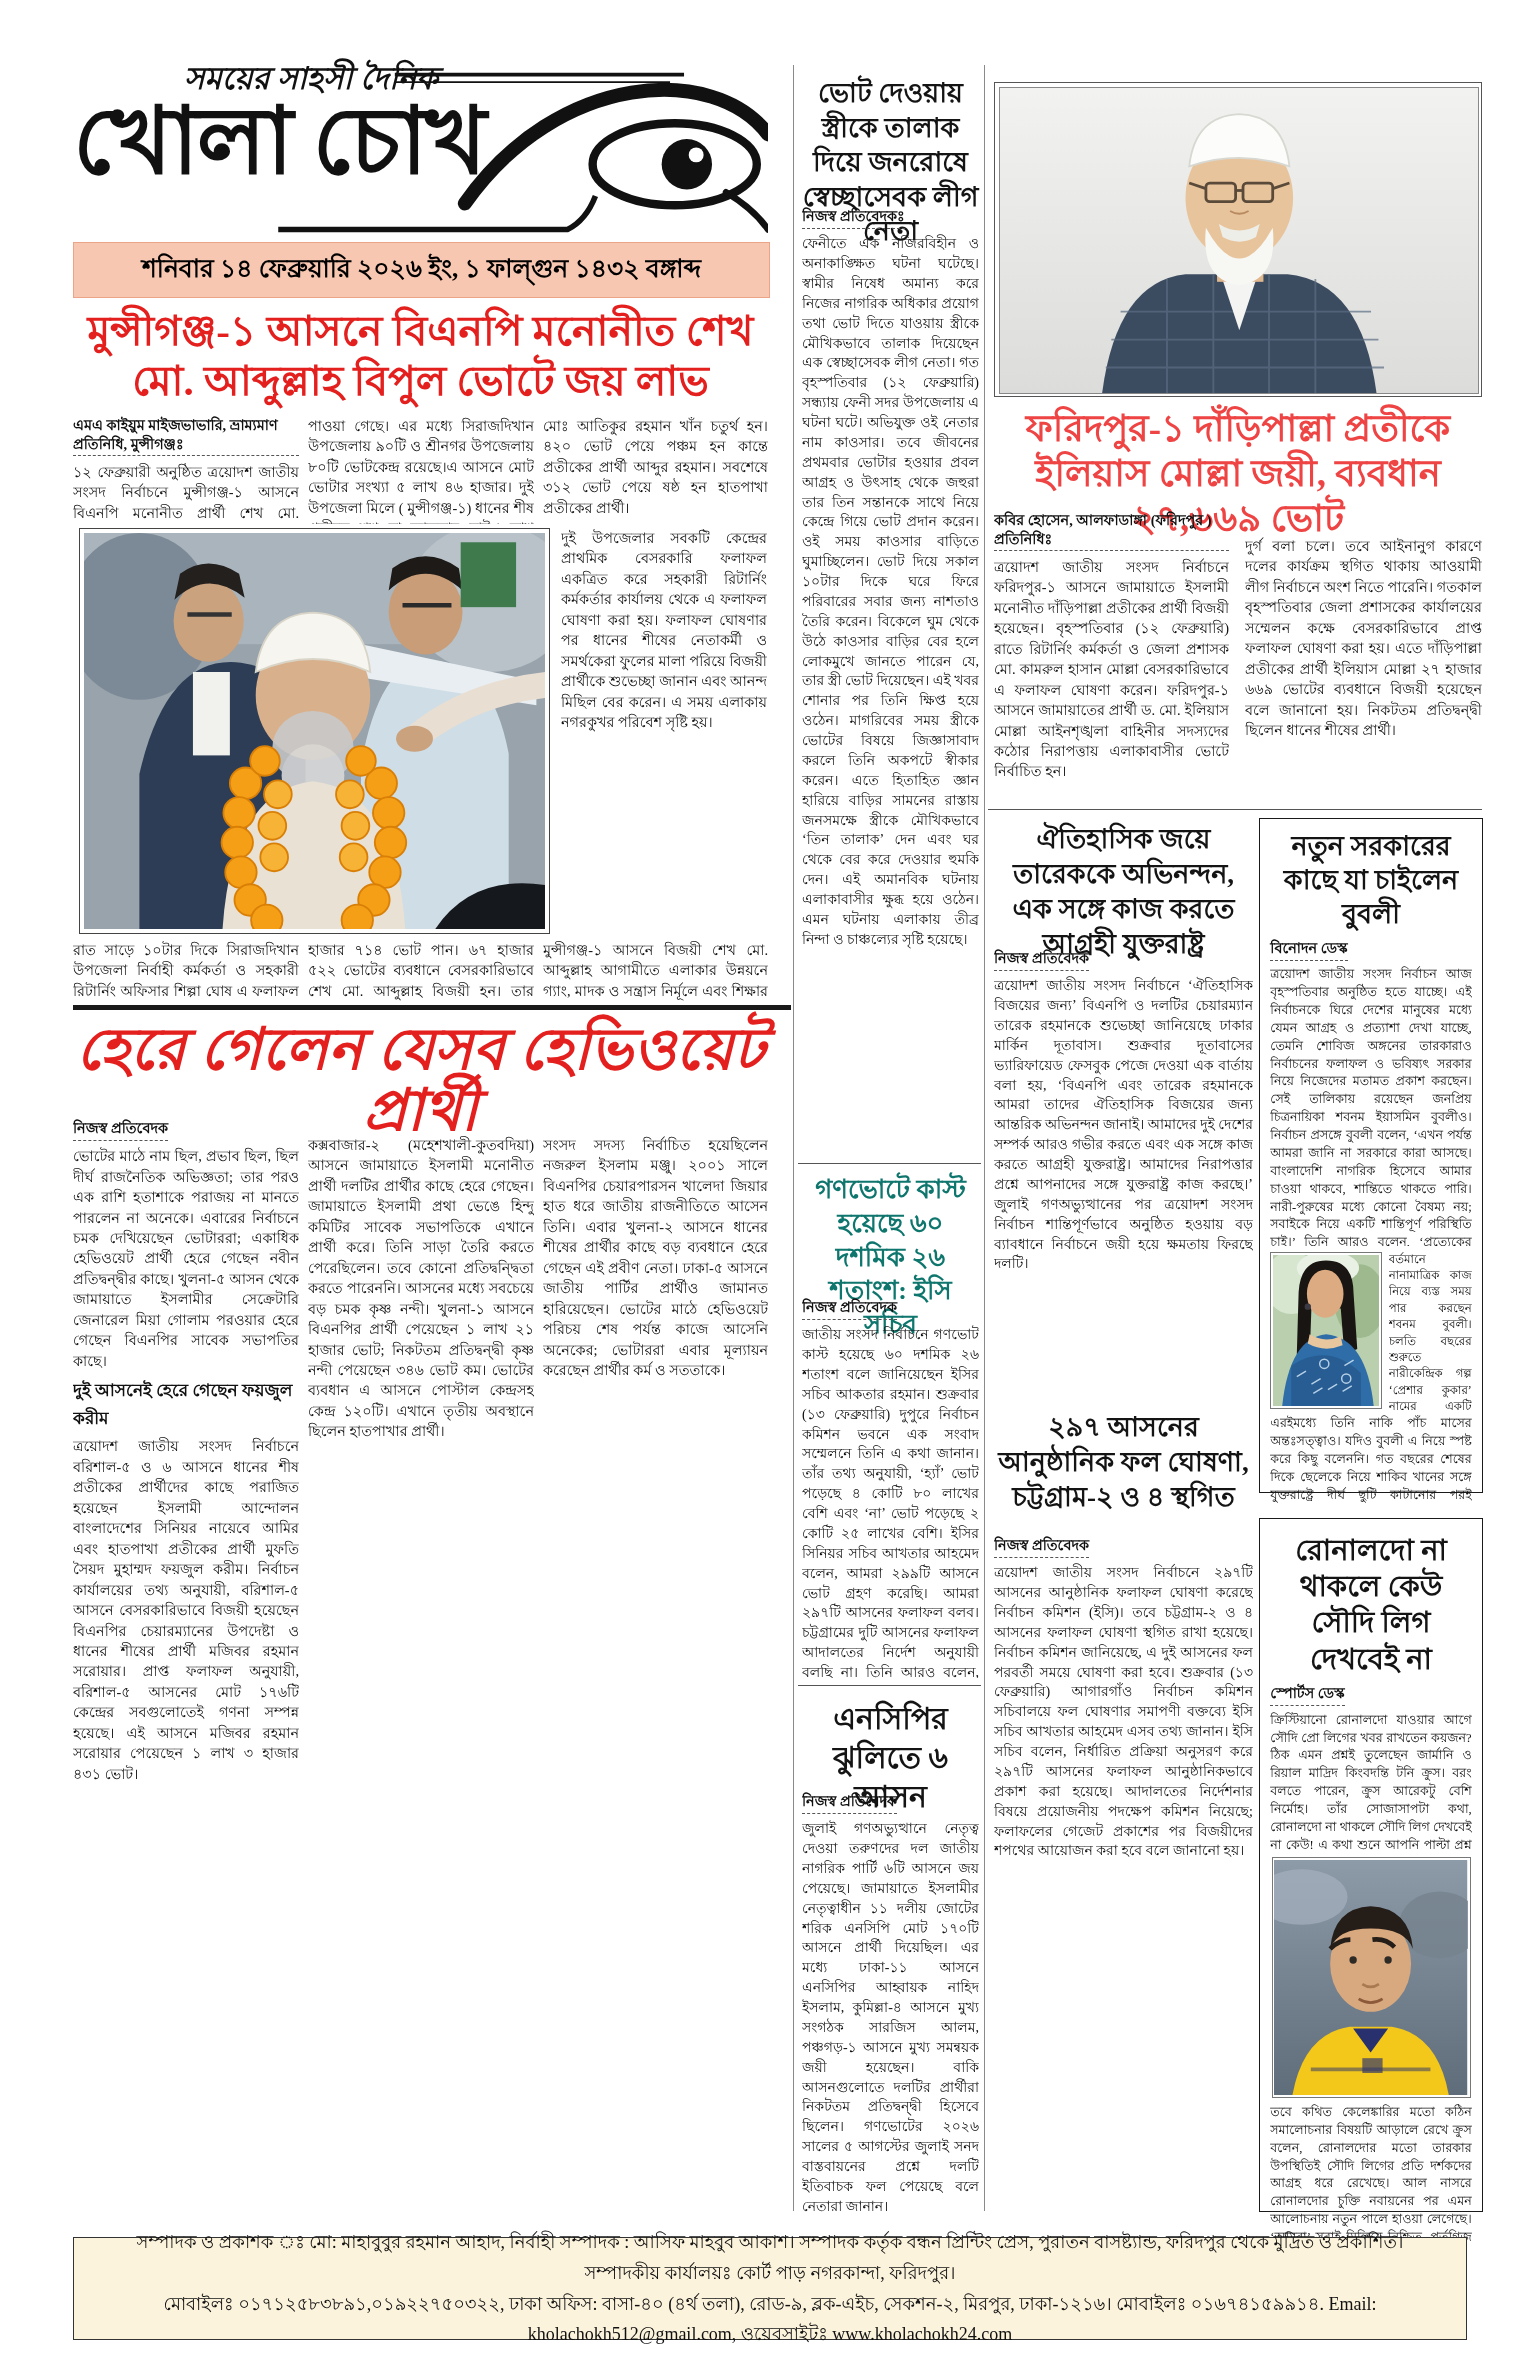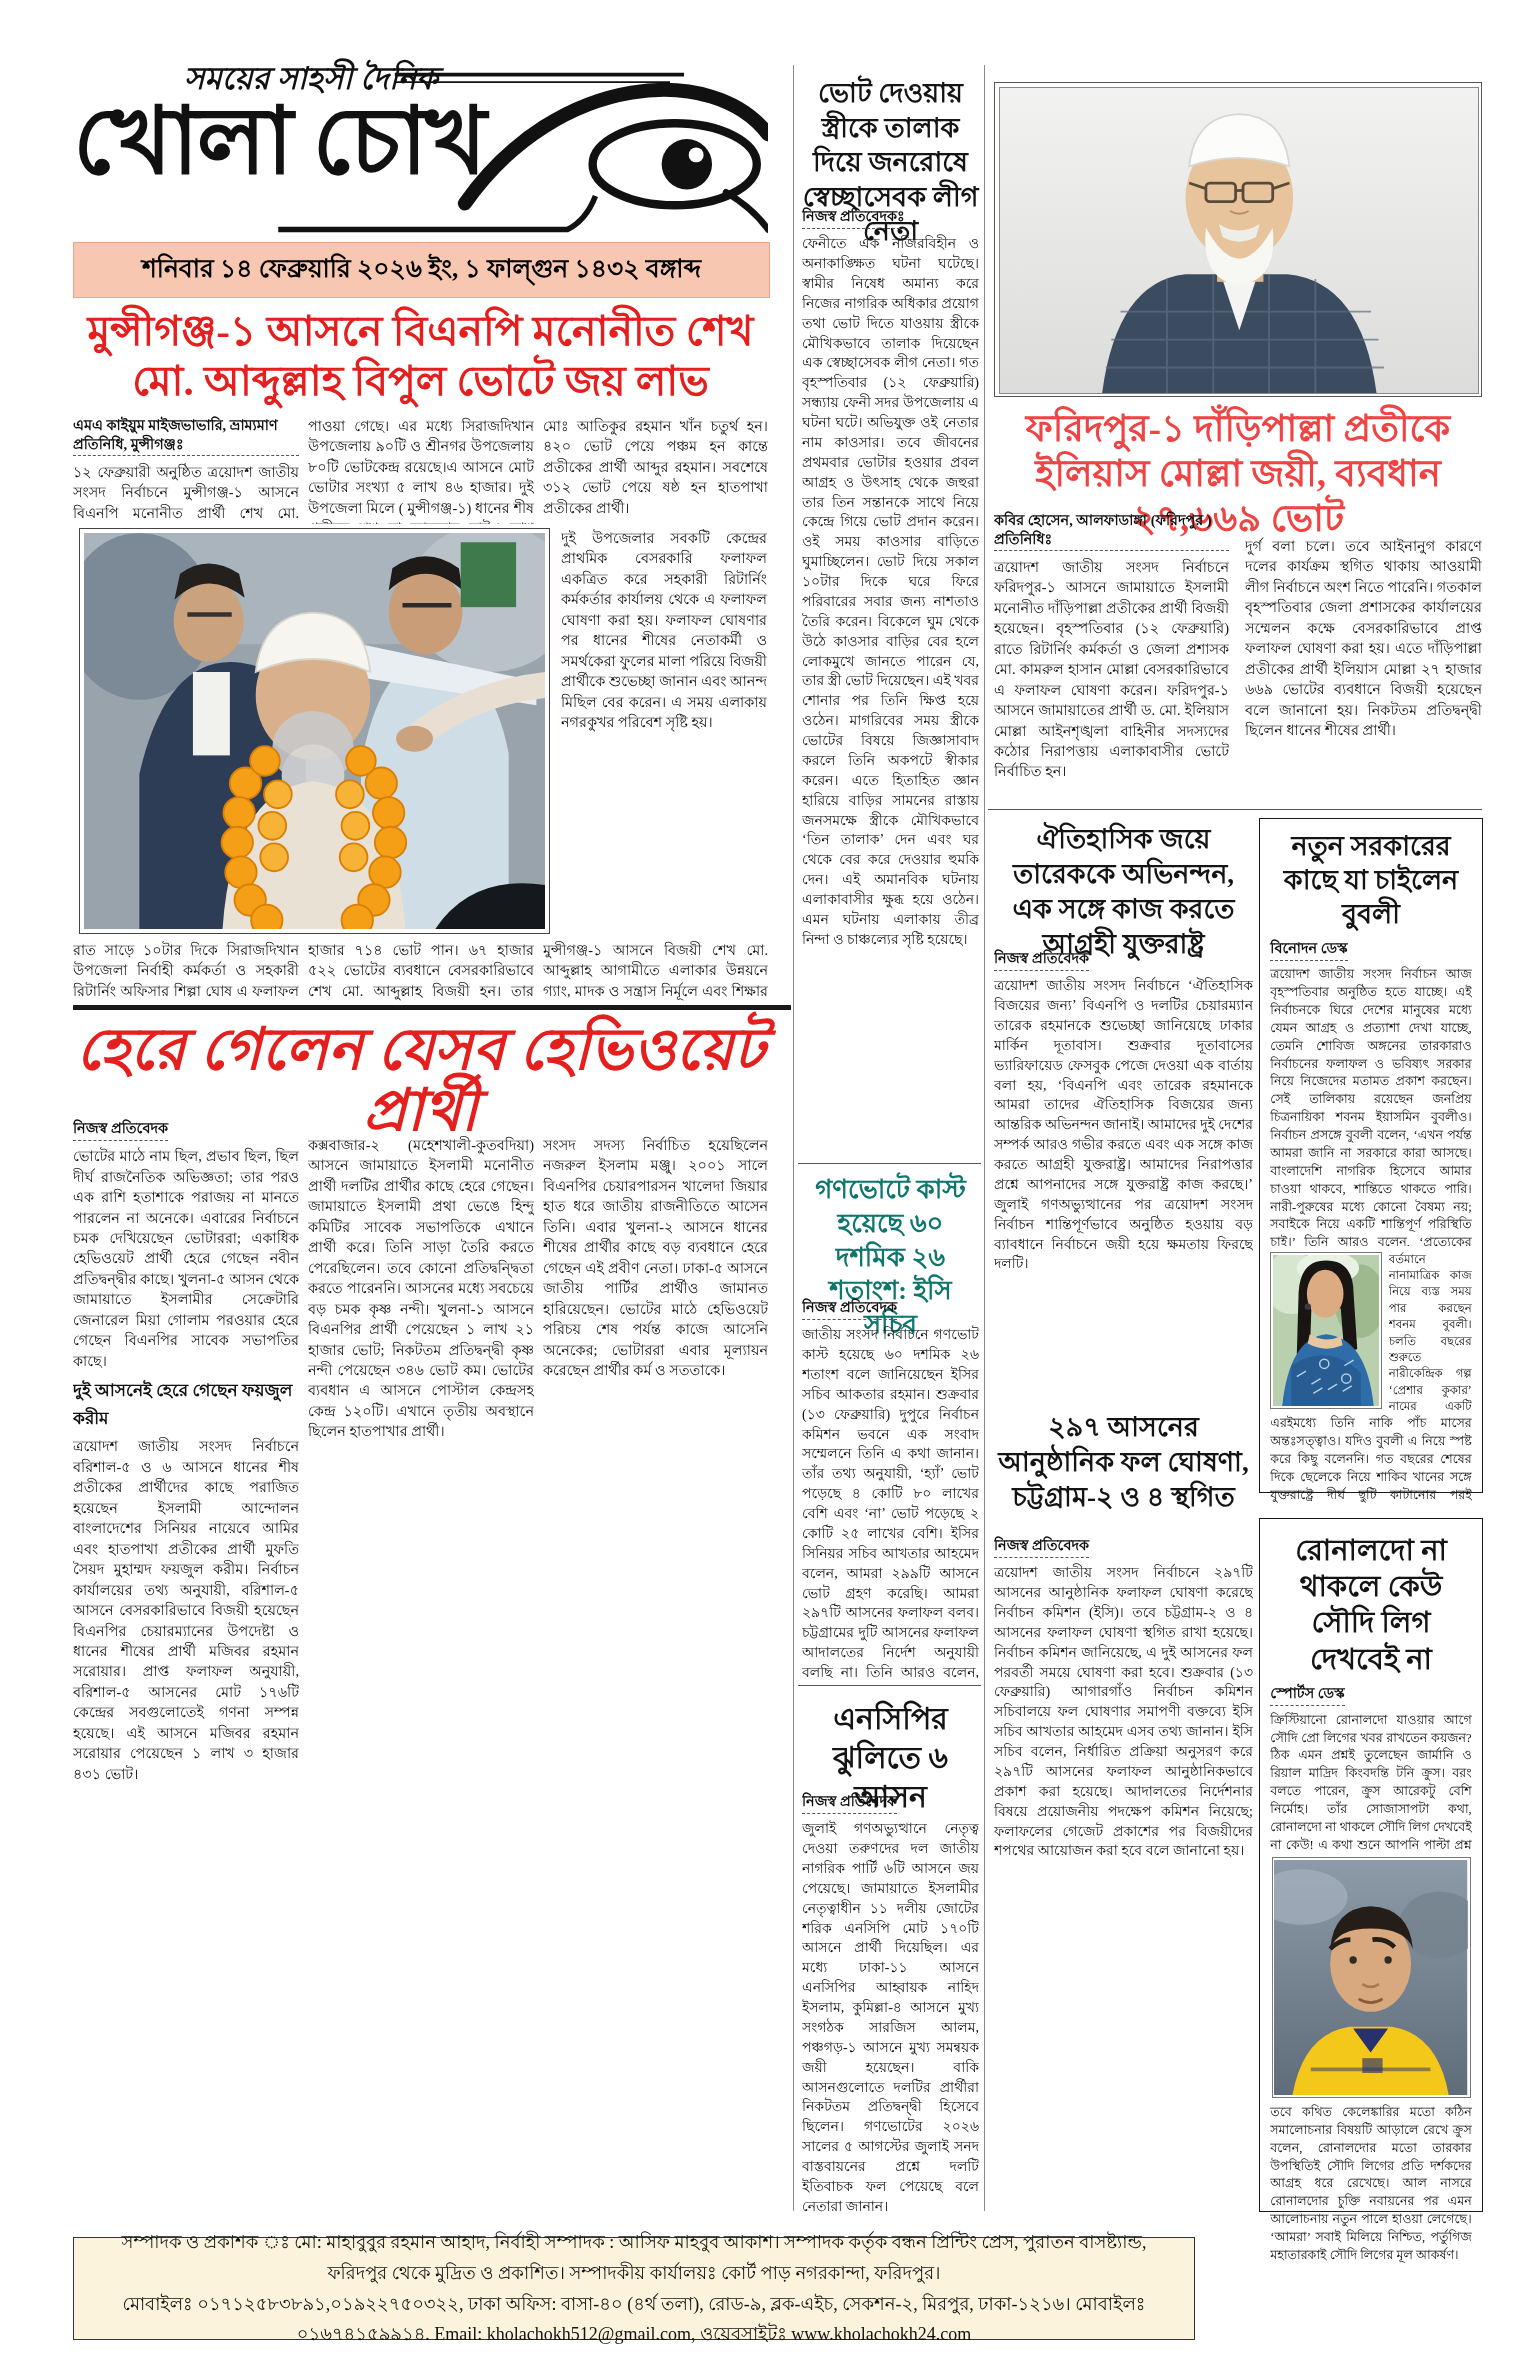--- a/index.html
+++ b/index.html
@@ -287,20 +287,20 @@
 
         <path d="M 20 254 q 12 -66 62 -74 l 46 0 q 50 8 62 74 z" fill="#f3c81b"></path>
         <path d="M 86 182 l 38 0 l -19 26 z" fill="#28306e"></path>
         <path d="M 40 226 l 130 0" stroke="#28306e" stroke-width="4" opacity="0.5"></path>
         <rect x="96" y="214" width="22" height="16" fill="#28306e" opacity="0.65"></rect>
       </svg>
     </div>
     <div class="just body-xs" style="height:196px;overflow:hidden;">তবে কথিত কেলেঙ্কারির মতো কঠিন সমালোচনার বিষয়টি আড়ালে রেখে ক্রুস বলেন, রোনালদোর মতো তারকার উপস্থিতিই সৌদি লিগের প্রতি দর্শকদের আগ্রহ ধরে রেখেছে। আল নাসরে রোনালদোর চুক্তি নবায়নের পর এমন আলোচনায় নতুন পালে হাওয়া লেগেছে। ‘আমরা’ সবাই মিলিয়ে নিশ্চিত, পর্তুগিজ মহাতারকাই সৌদি লিগের মূল আকর্ষণ।</div>
   </div>
 
-  <div class="abs" style="left:73px;top:2237px;width:1122px;height:103px;background:#fcf3dc;border:1.9px solid #333;box-sizing:border-box;
+  <div class="abs" style="left:73px;top:2237px;width:1394px;height:103px;background:#fcf3dc;border:1.9px solid #333;box-sizing:border-box;
               display:flex;flex-direction:column;justify-content:center;text-align:center;padding:8px 26px;">
     <div class="footer-line">সম্পাদক ও প্রকাশক ঃ মো: মাহাবুবুর রহমান আহাদ, নির্বাহী সম্পাদক : আসিফ মাহবুব আকাশ। সম্পাদক কর্তৃক বন্ধন প্রিন্টিং প্রেস, পুরাতন বাসষ্ট্যান্ড, ফরিদপুর থেকে মুদ্রিত ও প্রকাশিত। সম্পাদকীয় কার্যালয়ঃ কোর্ট পাড় নগরকান্দা, ফরিদপুর।</div>
     <div class="footer-line">মোবাইলঃ ০১৭১২৫৮৩৮৯১,০১৯২২৭৫০৩২২, ঢাকা অফিস: বাসা-৪০ (৪র্থ তলা), রোড-৯, ব্লক-এইচ, সেকশন-২, মিরপুর, ঢাকা-১২১৬। মোবাইলঃ ০১৬৭৪১৫৯৯১৪.  Email: kholachokh512@gmail.com, ওয়েবসাইটঃ www.kholachokh24.com</div>
   </div>
 
 </div>
 
 
 </body></html>

